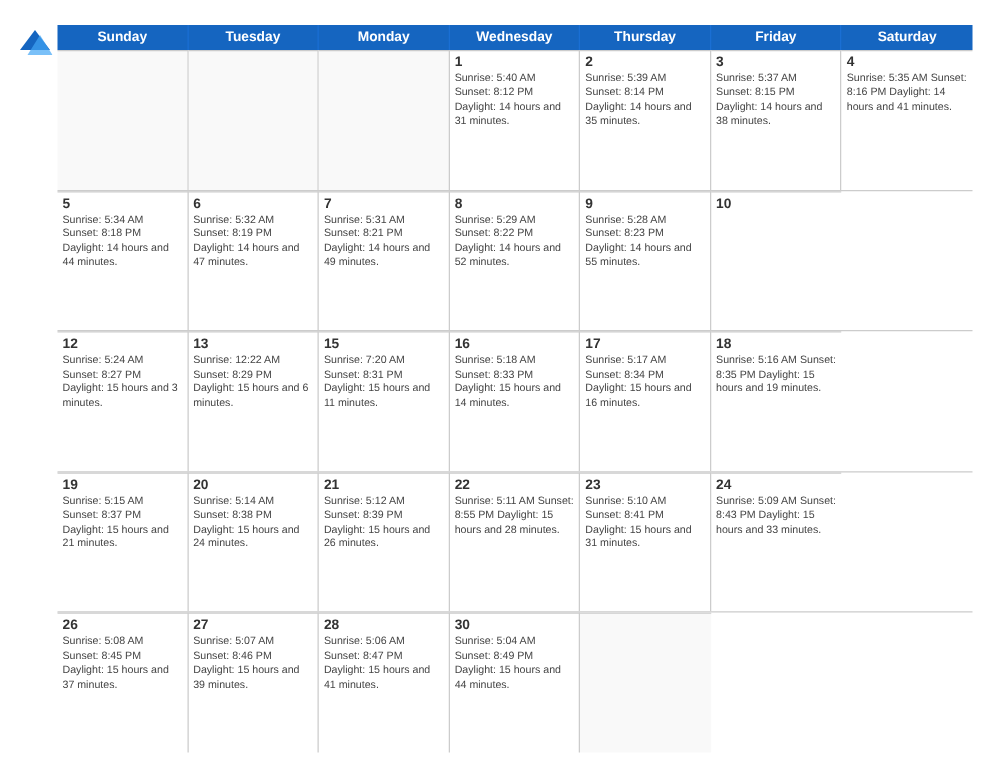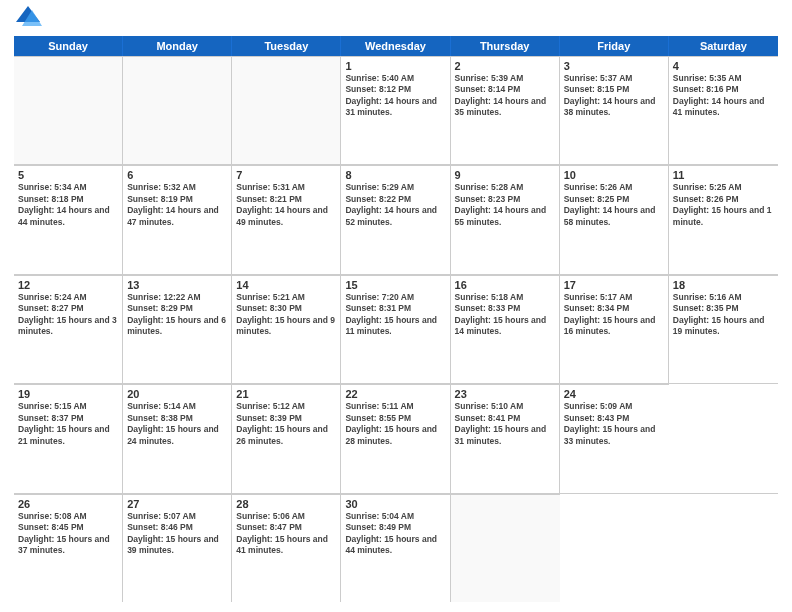--- a/index.html
+++ b/index.html
@@ -6,23 +6,23 @@
     body {
       font-family: Arial, sans-serif;
       background: #fff;
       width: 792px;
       height: 612px;
       overflow: hidden;
     }
     .page {
       width: 792px;
       height: 612px;
-      padding: 2px 14px 10px 14px;
-      display: flex;
-      flex-direction: column;
+      padding: 20px 14px 10px 14px;
+      display: flex;
+      flex-direction: row;
     }
     .header {
       display: flex;
       justify-content: space-between;
       align-items: flex-start;
       margin-bottom: 6px;
     }
     .logo {
       display: flex;
       align-items: center;
@@ -111,21 +111,20 @@
     .day-num {
       font-size: 11px;
       font-weight: bold;
       color: #333;
       margin-bottom: 1px;
     }
     .day-info {
       font-size: 8.5px;
       color: #444;
       line-height: 1.35;
-      font-weight: bold;
     }
   </style>
 </head>
 <body>
 
 <div class="page">
   <div class="header">
     <div class="logo">
       <svg class="logo-icon" viewBox="0 0 28 28">
         <polygon points="14,4 26,20 2,20" fill="#1565C0"></polygon>
@@ -138,22 +137,22 @@
     </div>
     <div class="title-block">
       <div class="main-title"></div>
       <div class="subtitle"></div>
     </div>
   </div>
 
   <div class="calendar">
     <div class="cal-header" id="cal-header-row">
         <div class="cal-header-cell">Sunday</div>
+        <div class="cal-header-cell">Tuesday</div>
         <div class="cal-header-cell">Monday</div>
-        <div class="cal-header-cell">Tuesday</div>
         <div class="cal-header-cell">Wednesday</div>
         <div class="cal-header-cell">Thursday</div>
         <div class="cal-header-cell">Friday</div>
         <div class="cal-header-cell">Saturday</div>
       </div>
     <div class="cal-body" id="cal-body">
         <div class="cal-row">
           <div class="cal-cell empty"></div>
           <div class="cal-cell empty"></div>
           <div class="cal-cell empty"></div>
@@ -217,54 +216,36 @@
           </div>
           <div class="cal-cell">
             <div class="day-num">9</div>
             <div class="day-info">Sunrise: 5:28 AM
 Sunset: 8:23 PM
 Daylight: 14 hours
 and 55 minutes.</div>
           </div>
           <div class="cal-cell">
             <div class="day-num">10</div>
-            <div class="day-info">Sunrise: 5:26 AM
-Sunset: 8:25 PM
-Daylight: 14 hours
-and 58 minutes.</div>
-          </div>
-          <div class="cal-cell">
-            <div class="day-num">11</div>
-            <div class="day-info">Sunrise: 5:25 AM
-Sunset: 8:26 PM
-Daylight: 15 hours
-and 1 minute.</div>
           </div>
         </div>
         <div class="cal-row">
           <div class="cal-cell">
             <div class="day-num">12</div>
             <div class="day-info">Sunrise: 5:24 AM
 Sunset: 8:27 PM
 Daylight: 15 hours
 and 3 minutes.</div>
           </div>
           <div class="cal-cell">
             <div class="day-num">13</div>
             <div class="day-info">Sunrise: 12:22 AM
 Sunset: 8:29 PM
 Daylight: 15 hours
 and 6 minutes.</div>
-          </div>
-          <div class="cal-cell">
-            <div class="day-num">14</div>
-            <div class="day-info">Sunrise: 5:21 AM
-Sunset: 8:30 PM
-Daylight: 15 hours
-and 9 minutes.</div>
           </div>
           <div class="cal-cell">
             <div class="day-num">15</div>
             <div class="day-info">Sunrise: 7:20 AM
 Sunset: 8:31 PM
 Daylight: 15 hours
 and 11 minutes.</div>
           </div>
           <div class="cal-cell">
             <div class="day-num">16</div>

